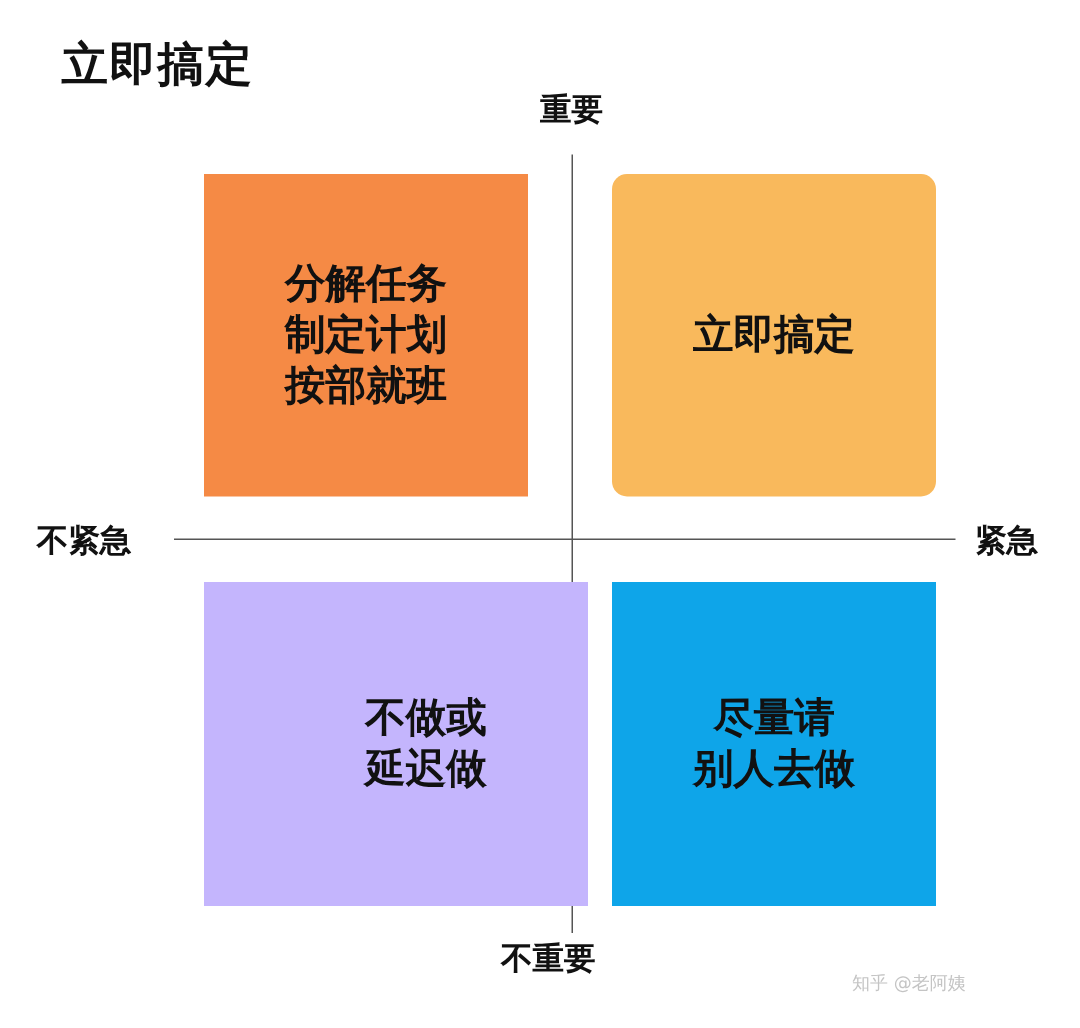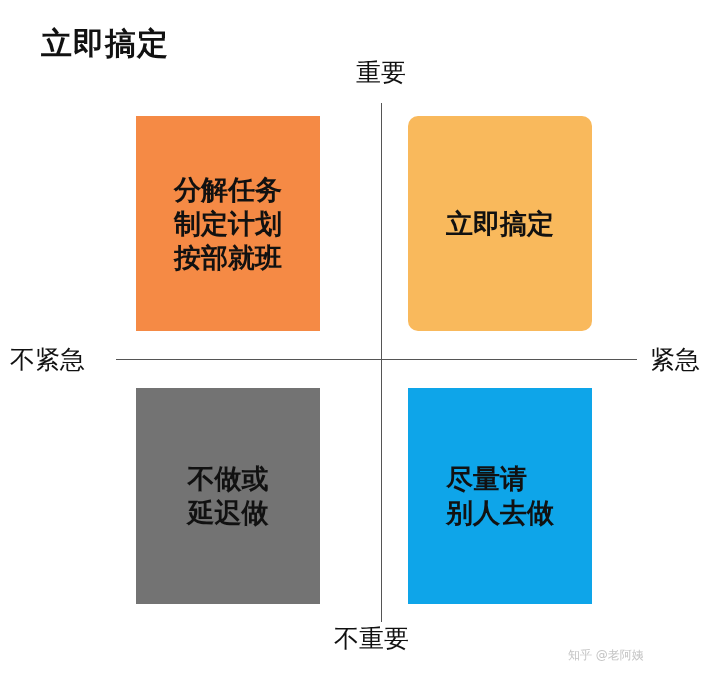--- a/index.html
+++ b/index.html
@@ -37,39 +37,39 @@
     .axis-h {
       position: absolute;
       left: 116px;
       top: 359px;
       width: 521px;
       height: 1px;
       background: #555555;
     }
     .axis-label {
       position: absolute;
-      font-size: 25px;
+      font-size: 21px;
       line-height: 30px;
       color: #111111;
       white-space: nowrap;
-      font-weight: normal;
+      font-weight: bold;
     }
     .label-top { left: 350px; top: 58px; width: 62px; text-align: center; }
     .label-bottom { left: 334px; top: 624px; width: 94px; text-align: left; }
-    .label-left { left: 10px; top: 345px; width: 92px; text-align: left; }
+    .label-left { left: 10px; top: 345px; width: 92px; text-align: center; }
     .label-right { left: 650px; top: 345px; width: 62px; text-align: left; }
 
     .quad {
       position: absolute;
-      width: 184px;
+      width: 216px;
       height: 215px;
       display: flex;
       align-items: center;
       justify-content: center;
-      text-align: left;
+      text-align: center;
     }
     .quad-text {
       font-size: 27px;
       font-weight: bold;
       line-height: 34px;
       color: #111111;
       white-space: pre-line;
     }
     .q-tl { left: 136px; top: 116px; }
     .q-tr { left: 408px; top: 116px; border-radius: 10px; }
@@ -102,21 +102,21 @@
 <div class="quad q-tl" style="background: rgb(245, 138, 69);">
   <div class="quad-text">分解任务
 制定计划
 按部就班</div>
 </div>
 
 <div class="quad q-tr" style="background: rgb(249, 185, 92);">
   <div class="quad-text">立即搞定</div>
 </div>
 
-<div class="quad q-bl" style="background: #737373;">
+<div class="quad q-bl" style="background: #c4b5fd; padding-left: 40px;">
   <div class="quad-text">不做或
 延迟做</div>
 </div>
 
 <div class="quad q-br" style="background: #0ea5e9;">
   <div class="quad-text">尽量请
 别人去做</div>
 </div>
 
 <div class="axis-label label-bottom">不重要</div>

